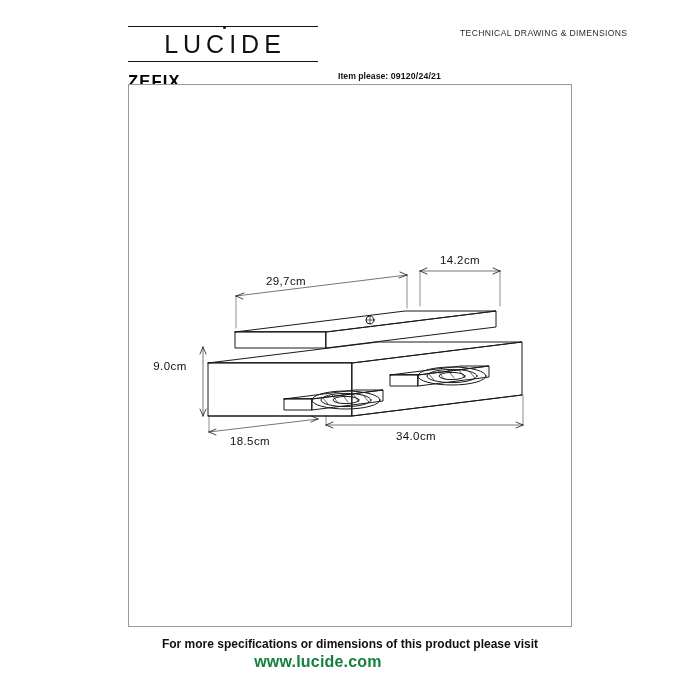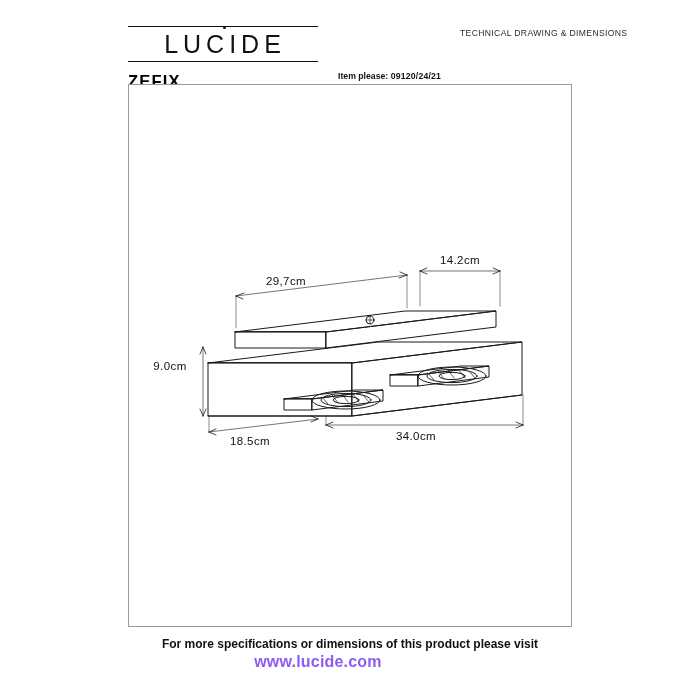--- a/index.html
+++ b/index.html
@@ -109,21 +109,21 @@
     color: #111;
   }
   .footer-line2 {
     position: absolute;
     left: 0;
     top: 653px;
     width: 636px;
     text-align: center;
     font-size: 16px;
     font-weight: bold;
-    color: #8b5cf6;
+    color: #15803d;
     letter-spacing: 0.2px;
   }
 
   
   .drawing {
     position: absolute;
     left: 128px;
     top: 84px;
     width: 444px;
     height: 543px;

